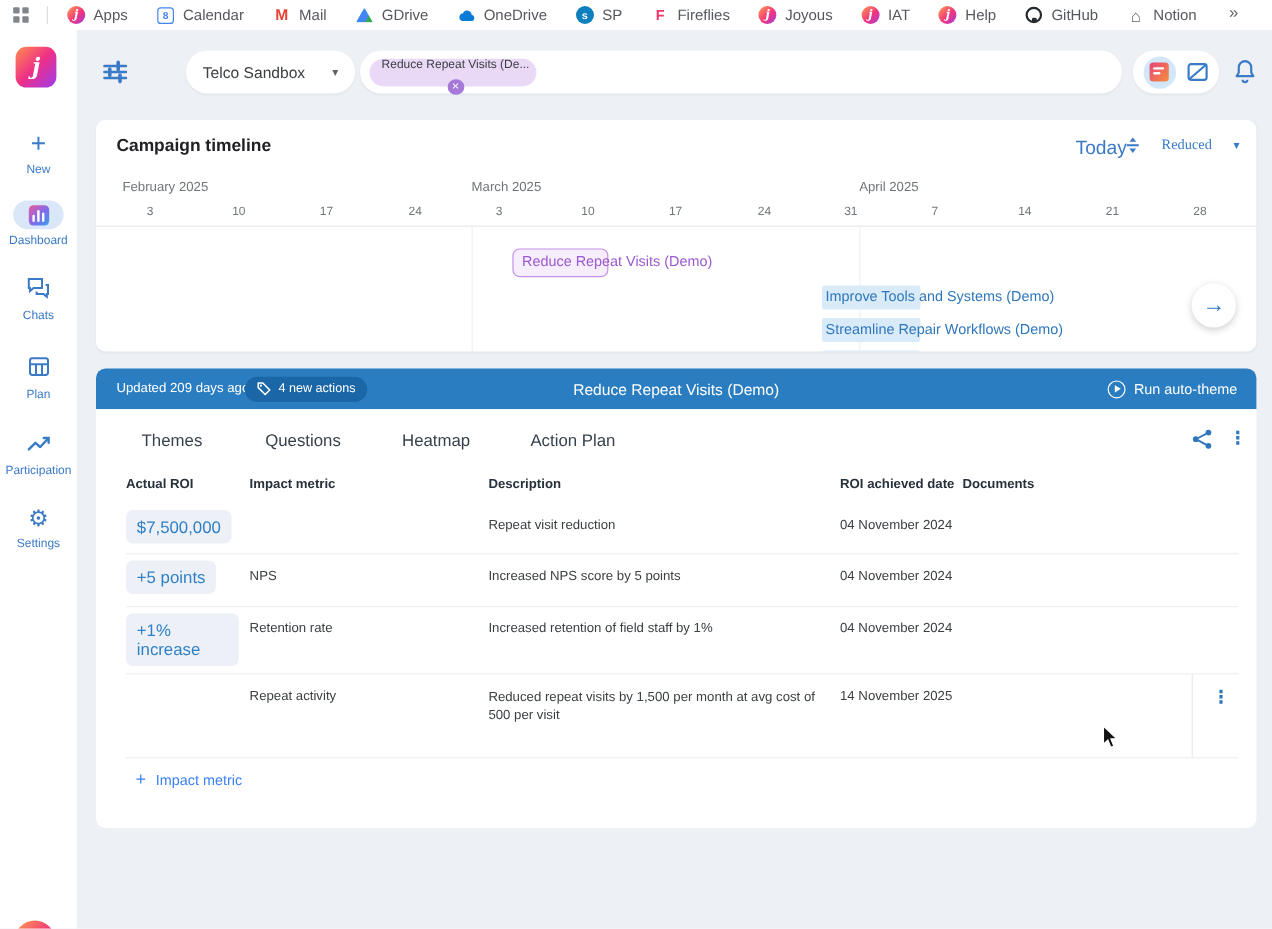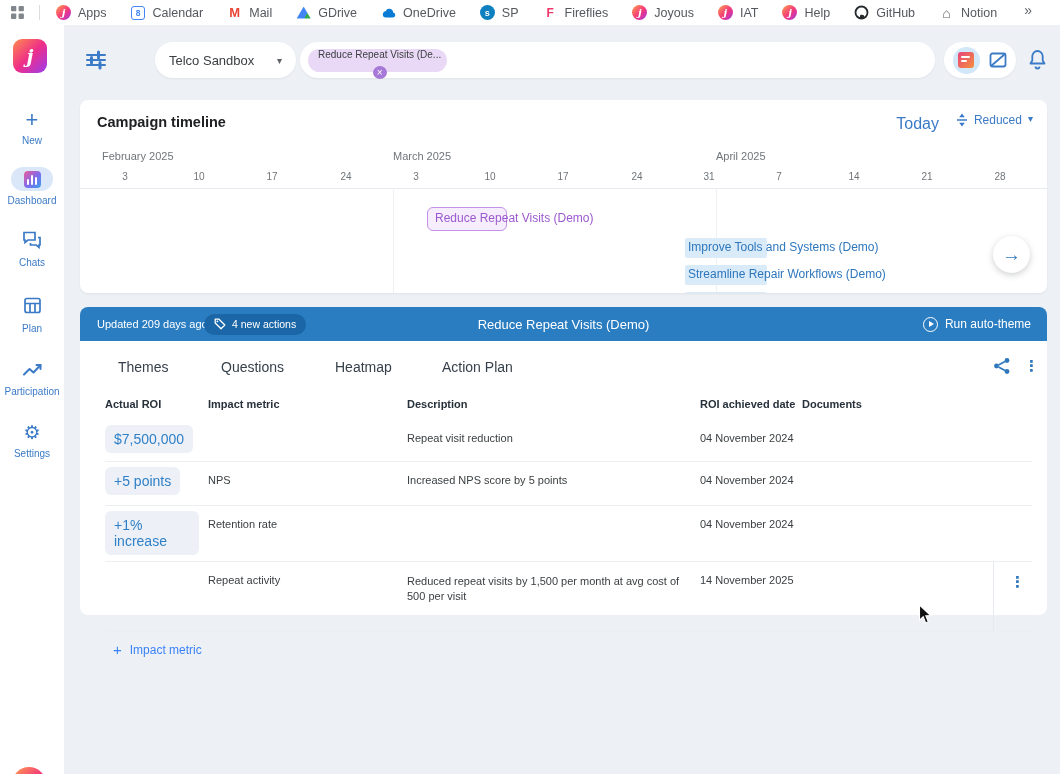--- a/index.html
+++ b/index.html
@@ -78,21 +78,21 @@
   .card-ico::before { content:""; position:absolute; left:3px; top:4px; width:9px; height:2px; background:#fff; border-radius:1px; }
   .card-ico::after  { content:""; position:absolute; left:3px; top:8px; width:6px; height:2px; background:#fff; border-radius:1px; }
   .nocard-ico { width:20px; height:20px; color:#3b7ac6; cursor:pointer; }
   .bell-btn { left:963px; top:23px; width:22px; height:24px; color:#3b7ac6; cursor:pointer; }
 
   
   .tl-card { left:16px; top:75px; width:967px; height:193px; background:#fff; border-radius:8px;
     box-shadow:0 1px 2px rgba(60,64,67,.08); overflow:hidden; }
   .tl-title { left:17px; top:14px; font-size:14.5px; font-weight:600; color:#202124; }
   .tl-today { top:15px; right:108px; font-size:16px; color:#3b7ac6; cursor:pointer;margin-left:11px; }
-  .tl-density { top:13px; right:14px; display:flex; align-items:flex-start; gap:6px; color:#3b7ac6; cursor:pointer; }
+  .tl-density { top:13px; right:14px; display:flex; align-items:center; gap:18px; color:#3b7ac6; cursor:pointer;font-family:Liberation Serif, serif; }
   .tl-density-label { font-size:12px; color:#3b7ac6; }
   .month-label { top:50px; font-size:11px; color:#70757a; white-space:nowrap; }
   .day-tick { top:71px; font-size:10px; color:#70757a; transform:translateX(-50%); }
   .tl-hline { left:0; top:88px; width:967px; height:1px; background:#e7eaee; }
   .tl-vline { top:88px; width:1px; height:105px; background:#eef1f4; }
   .tl-item-purple-pill { left:347px; top:107px; width:80px; height:24px; background:#f6eefc;
     border:1px solid #c490ea; border-radius:6px; cursor:pointer; }
   .tl-item-purple-text { left:355px; top:111px; font-size:12px; color:#9b59d0; white-space:nowrap; cursor:pointer; }
   .tl-hl { width:82px; height:20px; background:#d9eaf8; border-radius:2px; }
   .tl-item-blue-text { font-size:12px; color:#2e77bc; white-space:nowrap; cursor:pointer; }
@@ -109,21 +109,21 @@
   .actions-badge-label { font-size:10.5px; color:#fff; white-space:nowrap; }
   .camp-title { position:absolute; left:0; width:100%; text-align:center; font-size:13px; color:#fff; }
   .run-theme { position:absolute; right:16px; display:flex; align-items:center; gap:7px; cursor:pointer; }
   .run-theme-label { font-size:12px; color:#fff; }
   .play-ico { width:15px; height:15px; border:1.4px solid #fff; border-radius:50%;
     display:flex; align-items:center; justify-content:center; }
   .play-ico i { width:0; height:0; border-left:5px solid #fff; border-top:3.5px solid transparent;
     border-bottom:3.5px solid transparent; margin-left:1.5px; }
 
   
-  .content-card { left:16px; top:316px; width:967px; height:274px; background:#fff; border-radius:0 0 8px 8px; }
+  .content-card { left:16px; top:316px; width:967px; height:349px; background:#fff; border-radius:0 0 8px 8px; }
   .tab { top:11px; height:30px; line-height:30px; font-size:14px; color:#37414b; cursor:pointer; white-space:nowrap; }
   .tab-active { left:458px; width:110px; text-align:center; background:#dceafa; border-radius:6px; color:#4285d6; }
   .share-btn { left:913px; top:16px; width:18px; height:18px; color:#2e77bc; cursor:pointer; }
   .kebab { color:#2e77bc; font-size:15px; font-weight:bold; letter-spacing:0; cursor:pointer; line-height:18px; }
   .card-kebab { left:944px; top:16px; }
   .th { top:57px; font-size:11px; font-weight:600; color:#27313b; white-space:nowrap;text-align:center; }
   .rows { left:25px; top:79px; width:927px; }
   .t-row { position:relative; border-bottom:1px solid #eceff2; }
   .cell { position:absolute; font-size:11px; color:#3c4043; }
   .roi-pill { position:absolute; left:0; top:5px; max-width:94px; background:#edf1f7; border-radius:6px;
@@ -425,20 +425,21 @@
           <span class="roi-pill">+5 points</span>
           <span class="cell" style="left:103px;top:12px">NPS</span>
           <span class="cell" style="left:302px;top:12px;width:285px">Increased NPS score by 5 points</span>
           <span class="cell" style="left:595px;top:12px">04 November 2024</span>
           <span class="cell" style="left:697px;top:12px"></span>
         </div>
 
         <div class="t-row" style="height:56px">
           <span class="roi-pill">+1% increase</span>
           <span class="cell" style="left:103px;top:12px">Retention rate</span>
+          <span class="cell" style="left:302px;top:12px;width:285px">Increased retention of field staff by 1%</span>
           <span class="cell" style="left:595px;top:12px">04 November 2024</span>
           <span class="cell" style="left:697px;top:12px"></span>
         </div>
 
         <div class="t-row" style="height:70px">
           <span class="cell" style="left:103px;top:12px">Repeat activity</span>
           <span class="cell" style="left:302px;top:12px;width:285px;line-height:15px">Reduced repeat visits by 1,500 per month at avg cost of 500 per visit</span>
           <span class="cell" style="left:595px;top:12px">14 November 2025</span>
           <span class="cell" style="left:697px;top:12px"></span>
           <span class="row-vsep"></span>

